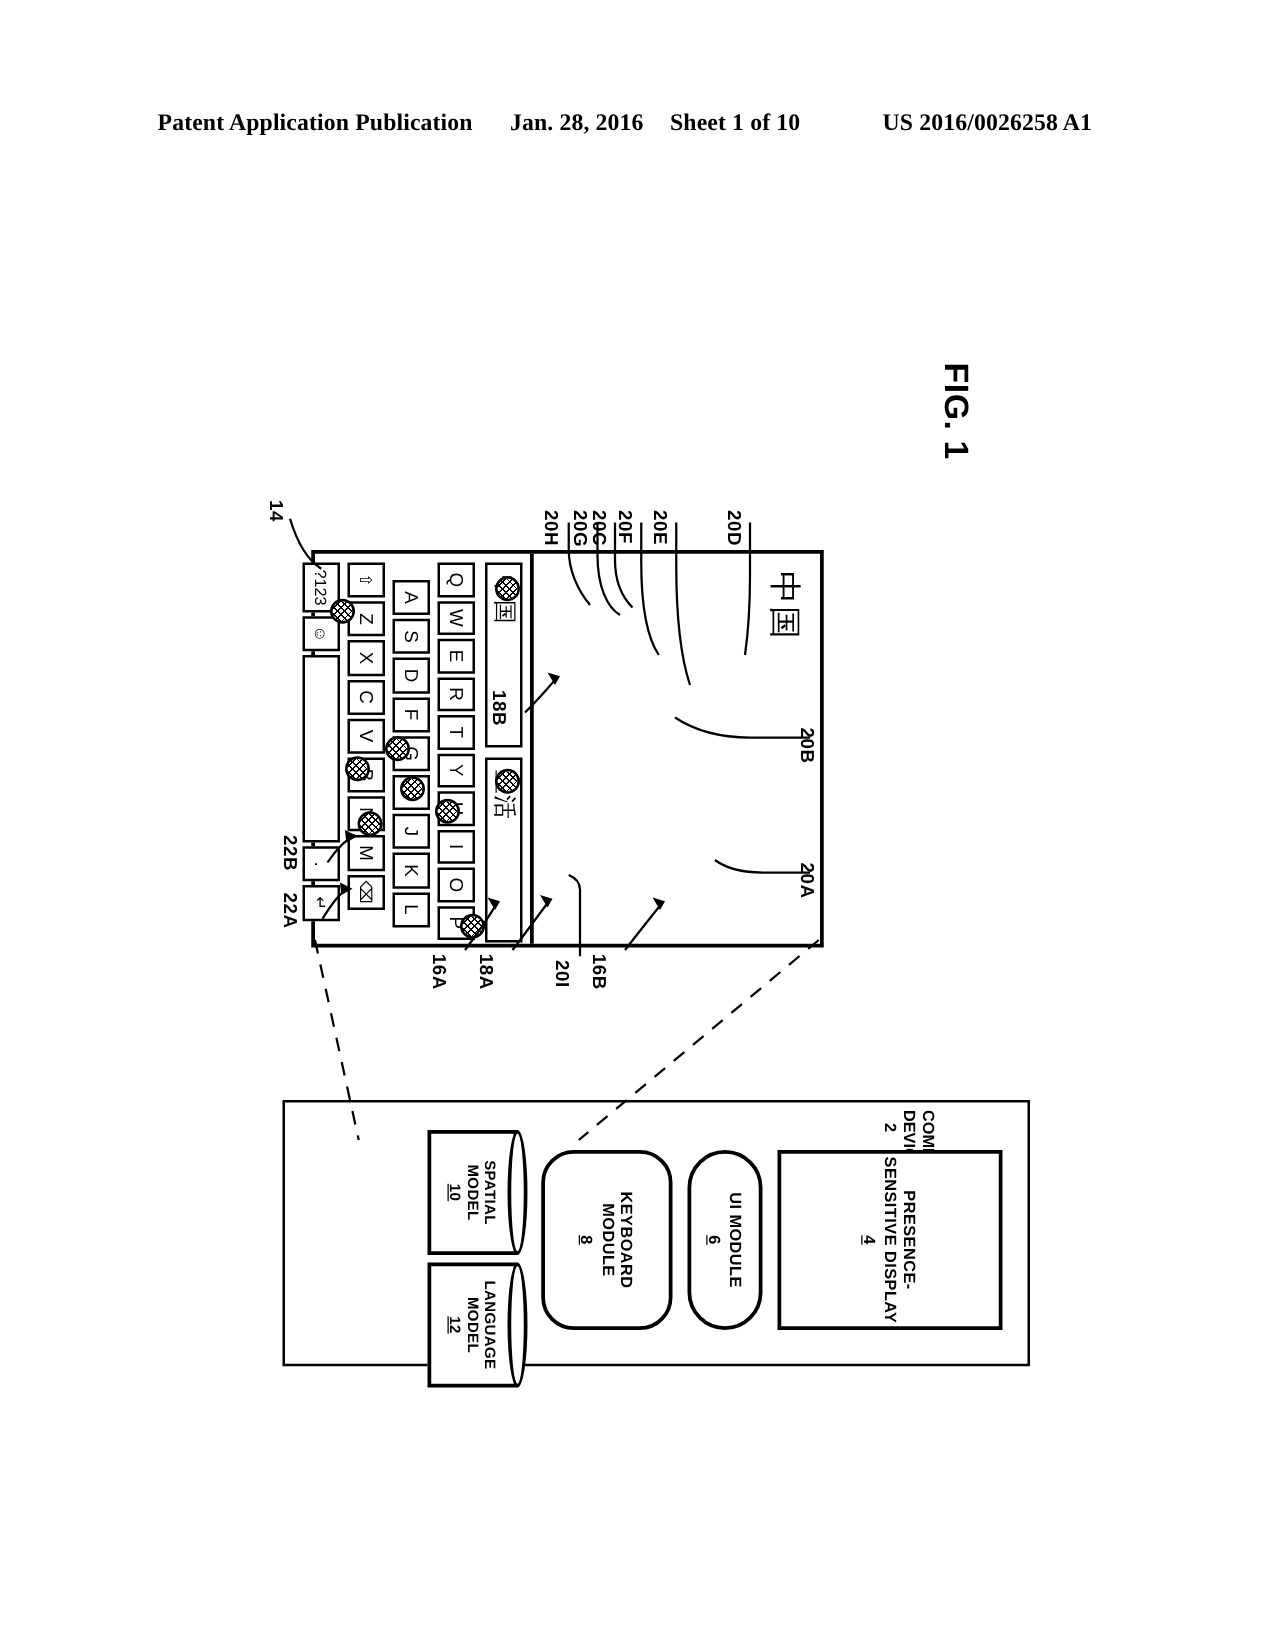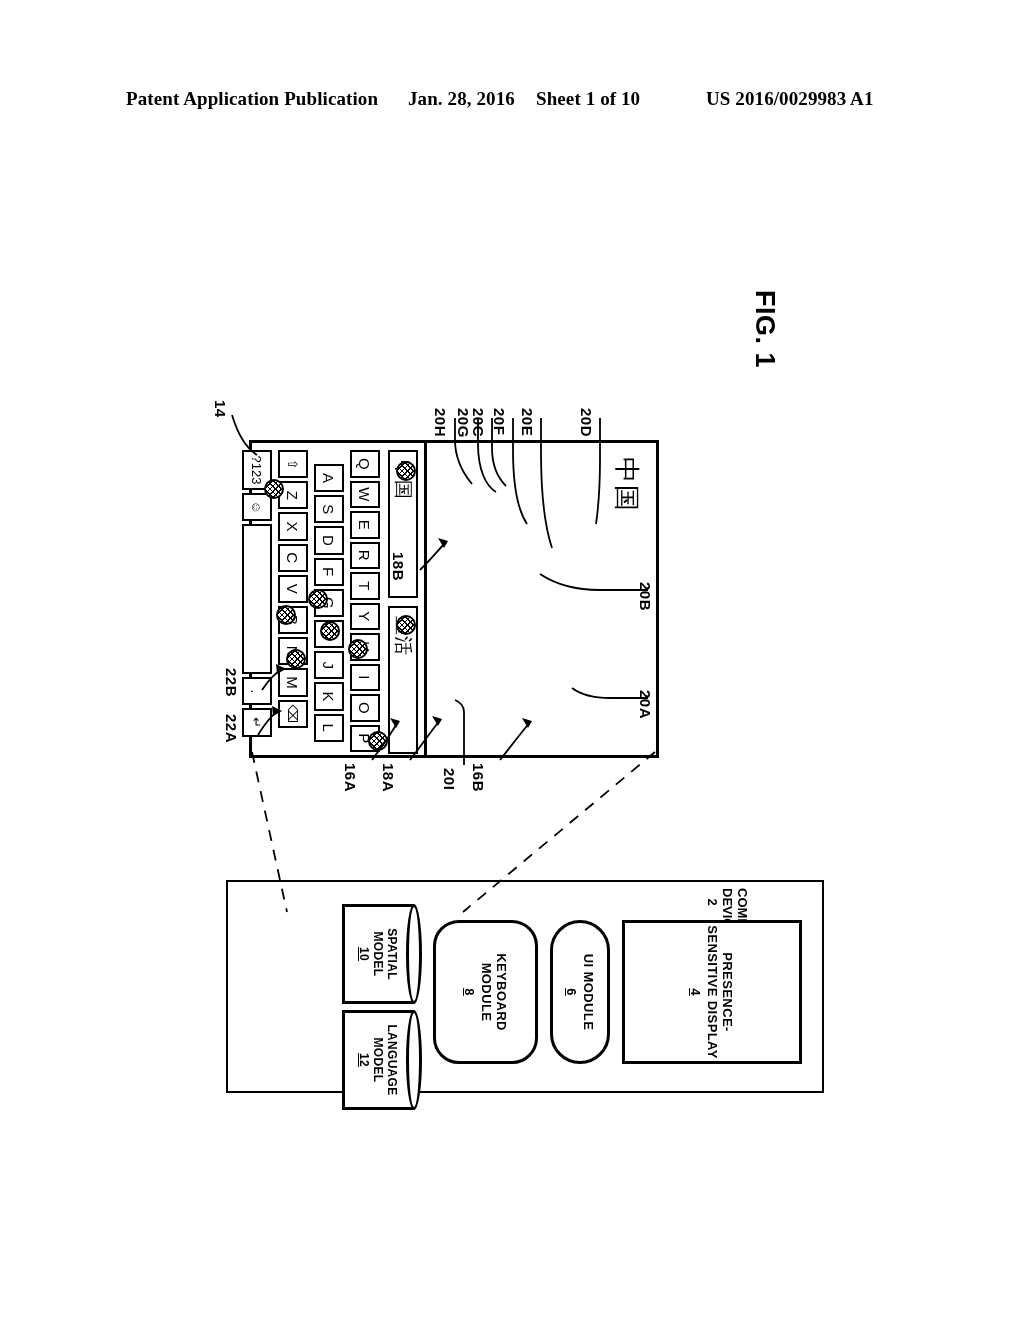--- a/index.html
+++ b/index.html
@@ -135,21 +135,21 @@
 
   svg.overlay{position:absolute;left:0;top:0;width:1024px;height:1320px;pointer-events:none;}
 </style>
 </head>
 <body>
 
 <div class="hdr">
   <span class="h1">Patent Application Publication</span>
   <span class="h2">Jan. 28, 2016</span>
   <span class="h3">Sheet 1 of 10</span>
-  <span class="h4">US 2016/0029983 A1</span>
+  <span class="h4">US 2016/0026258 A1</span>
 </div>
 
 <div class="figlabel">FIG. 1</div>
 
 <div id="device-wrap">
   <div id="device">
 
     <div id="text-region">
       <div id="committed-text">中国</div>
     </div>

